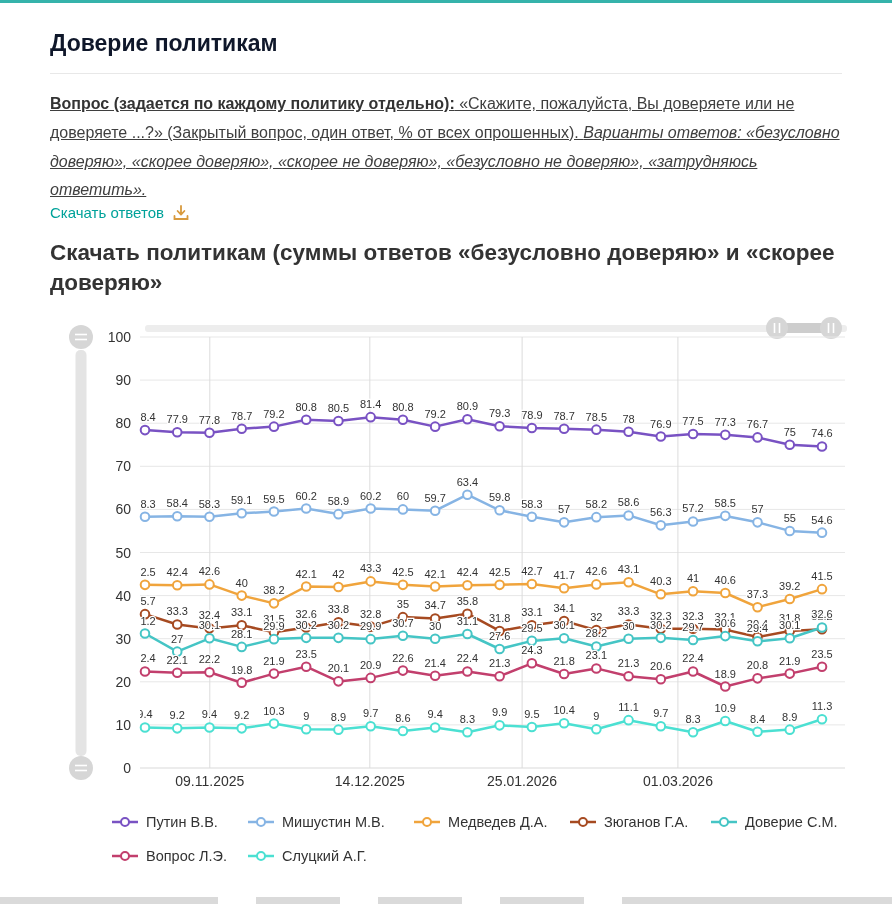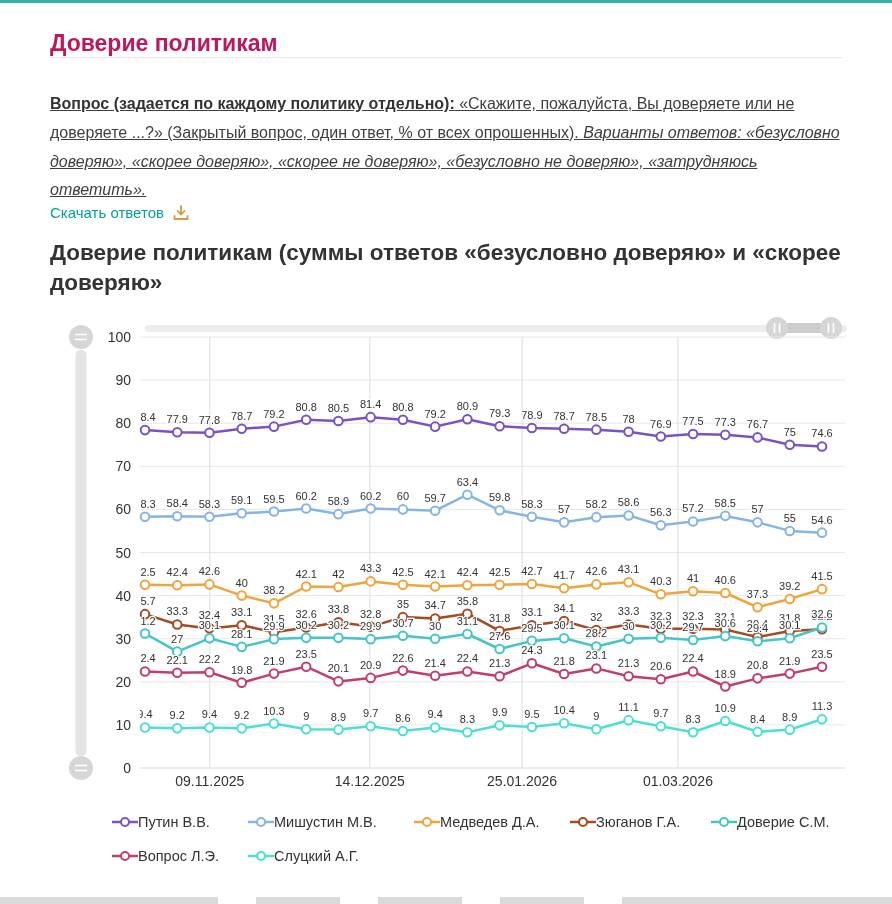--- a/index.html
+++ b/index.html
@@ -4,22 +4,22 @@
 <style>
   html,body{margin:0;padding:0;}
   body{
     width:892px;height:904px;position:relative;overflow:hidden;
     background:#ffffff;color:#3a3a3a;
     font-family:"Liberation Sans",sans-serif;
   }
   .top-accent{position:absolute;top:0;left:0;width:892px;height:3px;background:#35b3ab;}
   .page-title{
     position:absolute;left:50px;top:30px;margin:0;width:792px;
-    font-size:23px;font-weight:bold;color:#be185d;
-    border-bottom:1px solid #e8e8e8;
+    font-size:23px;font-weight:bold;color:#0f172a;
+    padding-bottom:16px;border-bottom:1px solid #e8e8e8;
   }
   .question{
     position:absolute;left:50px;top:90px;width:798px;margin:0;
     font-size:16px;line-height:1.8;color:#3f3f3f;text-decoration:underline;
   }
   .question .q-bold{font-weight:bold;color:#333;}
   .question .q-italic{font-style:italic;}
   .download{
     position:absolute;left:50px;top:204px;display:flex;align-items:center;gap:9px;
     font-size:15px;color:#00a29a;cursor:pointer;text-decoration:none;
@@ -30,42 +30,42 @@
   }
   #chart-wrap{position:absolute;left:60px;top:310px;width:800px;height:492px;}
   #chart-svg text{font-family:"Liberation Sans",sans-serif;}
   text.axis-lbl{fill:#333;font-size:14px;}
   text.dl{fill:#333;font-size:11px;stroke:#ffffff;stroke-width:2.5px;paint-order:stroke;}
   #legend{
     position:absolute;left:112px;top:814px;
     display:grid;grid-template-columns:136px 166px 156px 141px auto;
     row-gap:18px;font-size:14.5px;color:#333;
   }
-  .legend-item{display:flex;align-items:center;cursor:pointer;white-space:nowrap;}
+  .legend-item{display:flex;align-items:center;gap:8px;cursor:pointer;white-space:nowrap;}
   .bottom-strip{position:absolute;left:0;bottom:0;width:892px;height:7px;background:#dadada;}
   .bottom-cell{position:absolute;bottom:0;height:7px;width:38px;background:#ffffff;}
 </style>
 </head>
 <body>
 
 <div class="top-accent"></div>
 
 <h1 class="page-title">Доверие политикам</h1>
 
 <p class="question"><span class="q-bold">Вопрос (задается по каждому политику отдельно):</span><span> «Скажите, пожалуйста, Вы доверяете или не доверяете ...?» (Закрытый вопрос, один ответ, % от всех опрошенных). </span><span class="q-italic">Варианты ответов: «безусловно доверяю», «скорее доверяю», «скорее не доверяю», «безусловно не доверяю», «затрудняюсь ответить».</span></p>
 
 <a class="download">
   <span>Скачать ответов</span>
   <svg width="16" height="16" viewBox="0 0 16 16">
     <path d="M8 1 V9 M4.6 6 L8 9.6 L11.4 6" fill="none" stroke="#d89a3e" stroke-width="1.8" stroke-linecap="round" stroke-linejoin="round"></path>
     <path d="M1.5 11 V14 H14.5 V11" fill="none" stroke="#d89a3e" stroke-width="1.8" stroke-linecap="round"></path>
   </svg>
 </a>
 
-<h2 class="chart-title">Доверие политикам (суммы ответов «безусловно доверяю» и «скорее доверяю»</h2>
+<h2 class="chart-title">Скачать политикам (суммы ответов «безусловно доверяю» и «скорее доверяю»</h2>
 
 <div id="chart-wrap">
   <svg id="chart-svg" width="800" height="492" viewBox="0 0 800 492">
     <defs>
       <clipPath id="lblclip">
           <rect x="80" y="0" width="710" height="480"></rect>
         </clipPath>
     </defs>
 
     <g>

